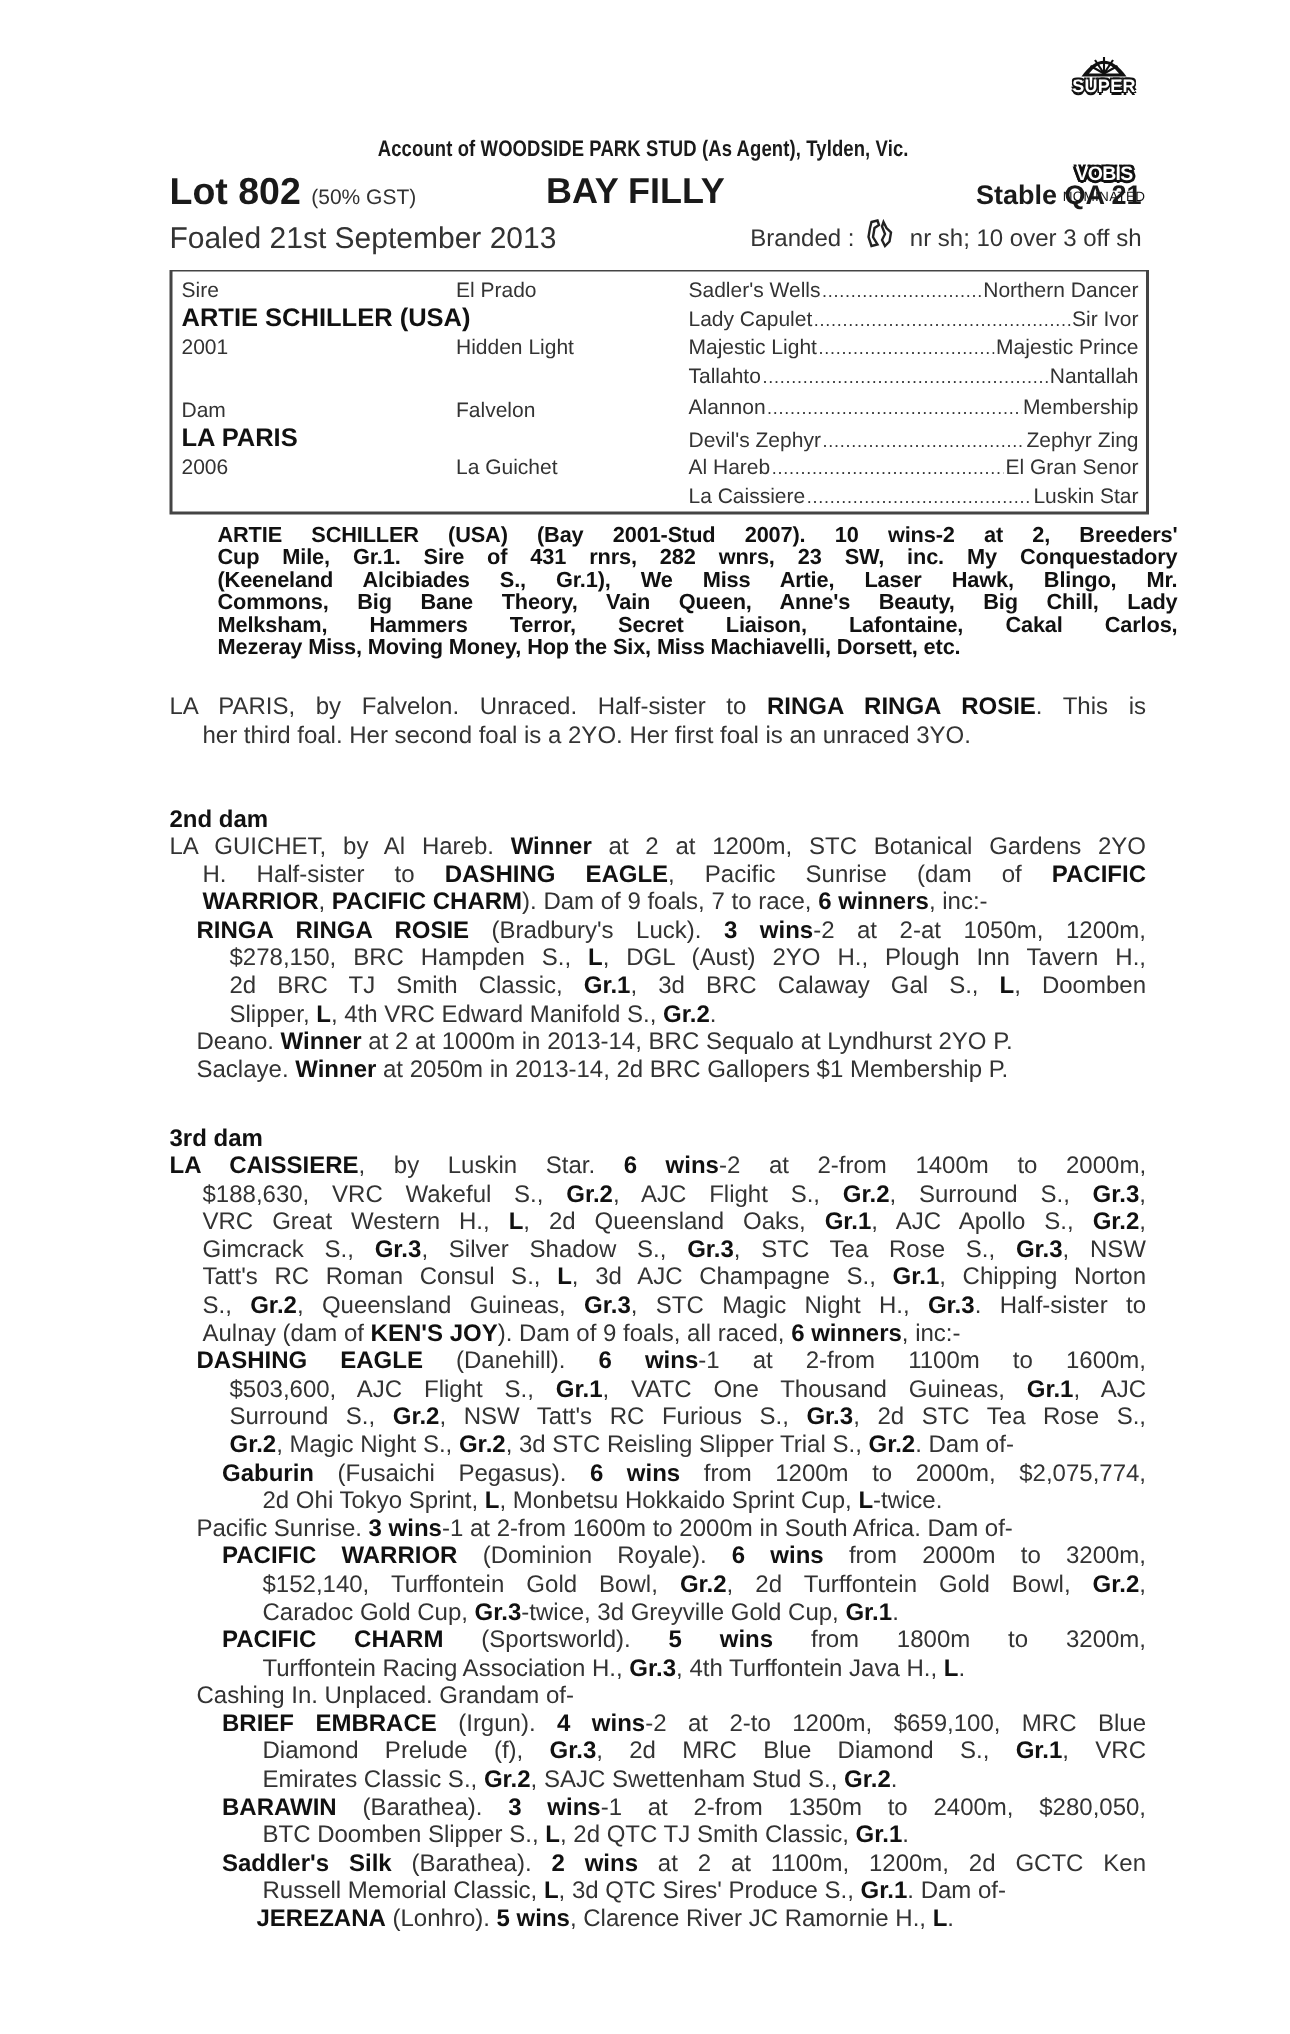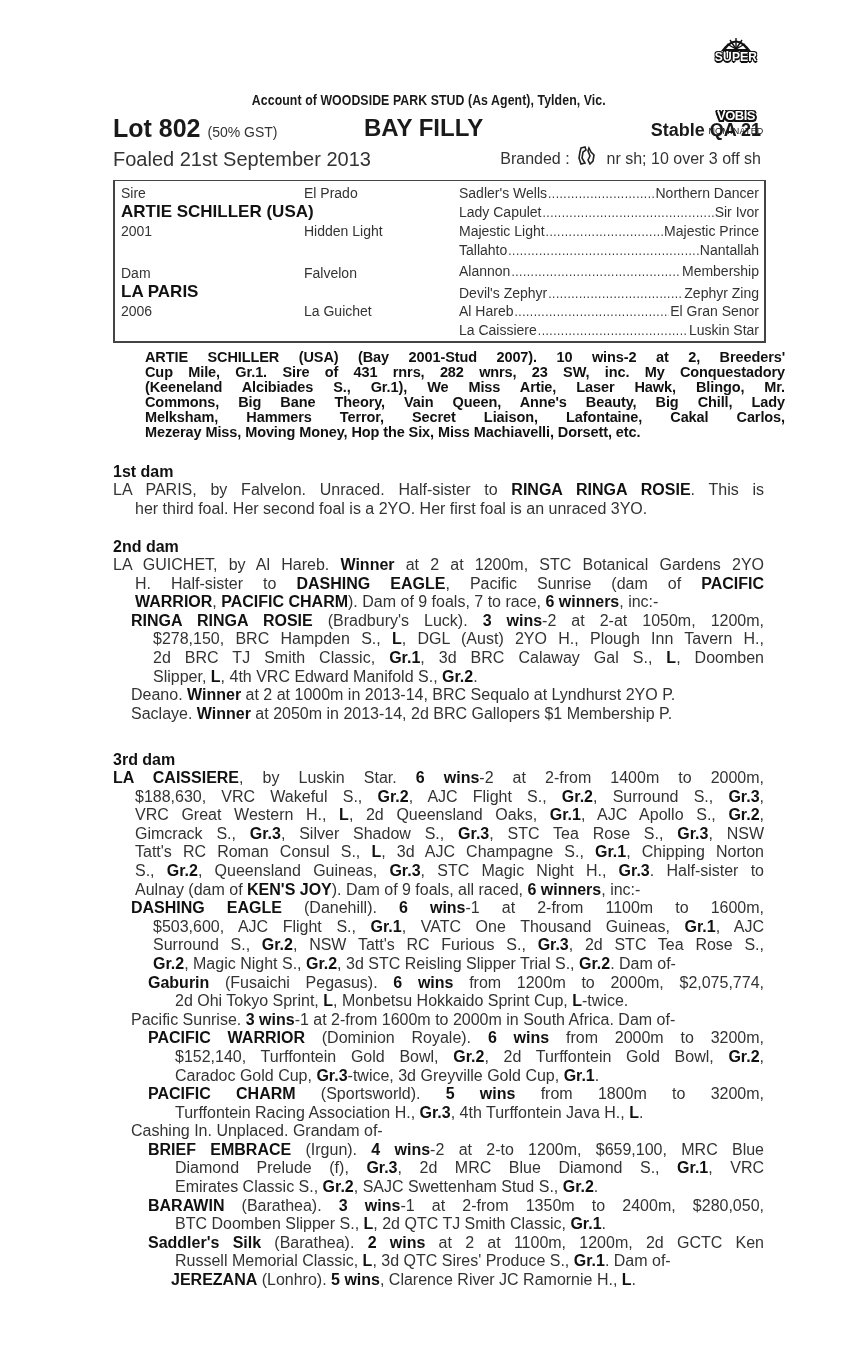--- a/index.html
+++ b/index.html
@@ -149,21 +149,20 @@
   <div class="sirepara">
     <span>ARTIE SCHILLER (USA) (Bay 2001-Stud 2007). 10 wins-2 at 2, Breeders'</span>
     <span>Cup Mile, Gr.1. Sire of 431 rnrs, 282 wnrs, 23 SW, inc. My Conquestadory</span>
     <span>(Keeneland Alcibiades S., Gr.1), We Miss Artie, Laser Hawk, Blingo, Mr.</span>
     <span>Commons, Big Bane Theory, Vain Queen, Anne's Beauty, Big Chill, Lady</span>
     <span>Melksham, Hammers Terror, Secret Liaison, Lafontaine, Cakal Carlos,</span>
     <span class="last">Mezeray Miss, Moving Money, Hop the Six, Miss Machiavelli, Dorsett, etc.</span>
   </div>
 
   <div class="sec" style="top:463px;">
-    <h3>1st dam</h3>
     <div class="ln"><span>LA PARIS, by Falvelon. Unraced. Half-sister to </span><b>RINGA RINGA ROSIE</b><span>. This is</span></div>
     <div class="ln nl i1">her third foal. Her second foal is a 2YO. Her first foal is an unraced 3YO.</div>
   </div>
 
   <div class="sec" style="top:538px;">
     <h3>2nd dam</h3>
     <div class="ln"><span>LA GUICHET, by Al Hareb. </span><b>Winner</b><span> at 2 at 1200m, STC Botanical Gardens 2YO</span></div>
     <div class="ln i1"><span>H. Half-sister to </span><b>DASHING EAGLE</b><span>, Pacific Sunrise (dam of </span><b>PACIFIC</b></div>
     <div class="ln nl i1"><b>WARRIOR</b><span>, </span><b>PACIFIC CHARM</b><span>). Dam of 9 foals, 7 to race, </span><b>6 winners</b><span>, inc:-</span></div>
     <div class="ln i5"><b>RINGA RINGA ROSIE</b><span> (Bradbury's Luck). </span><b>3 wins</b><span>-2 at 2-at 1050m, 1200m,</span></div>

